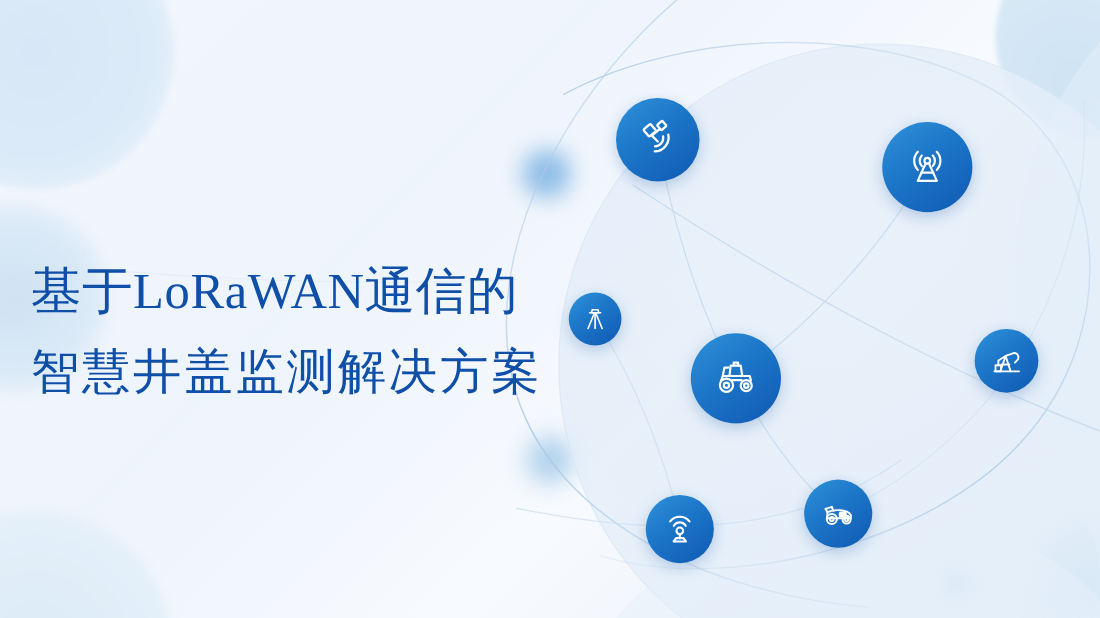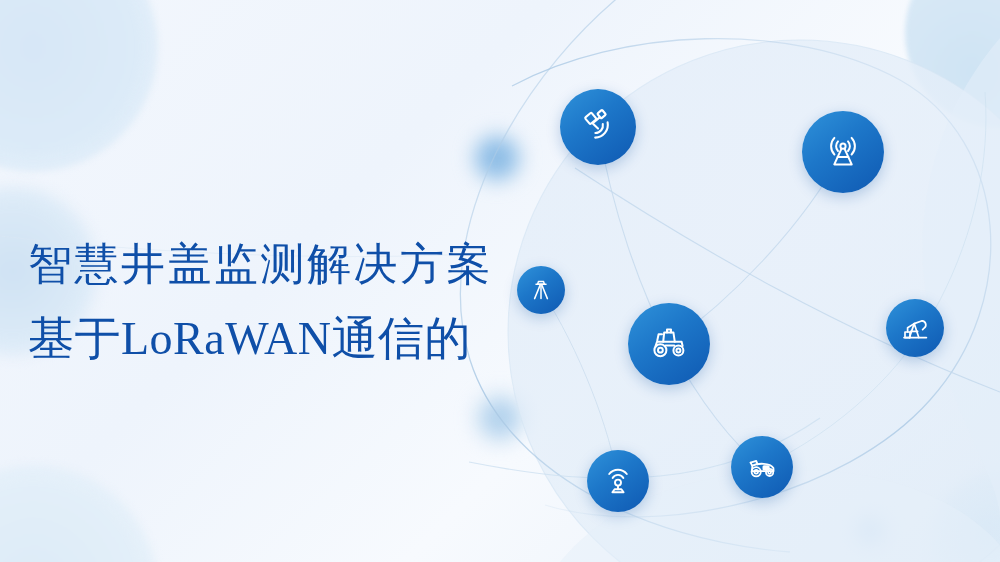--- a/index.html
+++ b/index.html
@@ -166,22 +166,22 @@
     <path d="M 575 168 C 700 250, 840 330, 1000 392" fill="none" stroke="#c3d8ec" stroke-width="1.1" opacity="0.85"></path>
     <path d="M 598 127 C 612 210, 640 290, 669 344 C 700 404, 735 445, 762 467" fill="none" stroke="#c3d8ec" stroke-width="1.1" opacity="0.8"></path>
     <path d="M 843 152 C 800 230, 730 300, 669 344" fill="none" stroke="#c3d8ec" stroke-width="1.1" opacity="0.8"></path>
     <path d="M 541 290 C 580 350, 610 430, 618 481" fill="none" stroke="#c9dcee" stroke-width="1.0" opacity="0.75"></path>
     <path d="M 469 462 C 540 476, 600 482, 660 476 C 720 470, 770 452, 820 418" fill="none" stroke="#cde0f0" stroke-width="1.1" opacity="0.8"></path>
     <path d="M 762 467 C 840 430, 905 370, 940 300 C 975 232, 990 160, 985 92" fill="none" stroke="#cde0f0" stroke-width="1.0" opacity="0.65"></path>
     <path d="M 0 236 C 120 250, 300 262, 470 254" fill="none" stroke="#dbe8f4" stroke-width="1.0" opacity="0.55"></path>
   </svg>
 
   <div class="title-block">
+    <div class="title-line title-line-1" style="color: rgb(15, 79, 168);">基于LoRaWAN通信的</div>
     <div class="title-line title-line-2" style="color: rgb(15, 79, 168);">智慧井盖监测解决方案</div>
-    <div class="title-line title-line-1" style="color: rgb(15, 79, 168);">基于LoRaWAN通信的</div>
   </div>
 
   <div class="node" id="node-satellite" title="卫星通信" style="left: 560px; top: 89px; width: 76px; height: 76px;">
     <span>
       <svg width="44" height="44" viewBox="0 0 44 44" fill="none" stroke="#ffffff" stroke-width="2.1" stroke-linecap="round" stroke-linejoin="round">
         <rect x="10.5" y="9.2" width="8.4" height="8.4" rx="1.2" transform="rotate(-40 14.7 13.4)"></rect>
         <rect x="22.5" y="6.0" width="6.2" height="6.2" rx="1.0" transform="rotate(-40 25.6 9.1)"></rect>
         <path d="M 17.6 17.4 L 23.4 12.6"></path>
         <path d="M 17.0 18.8 L 22.0 23.6"></path>
         <path d="M 26.8 19.0 a 7.6 7.6 0 0 1 -7.4 9.0"></path>

